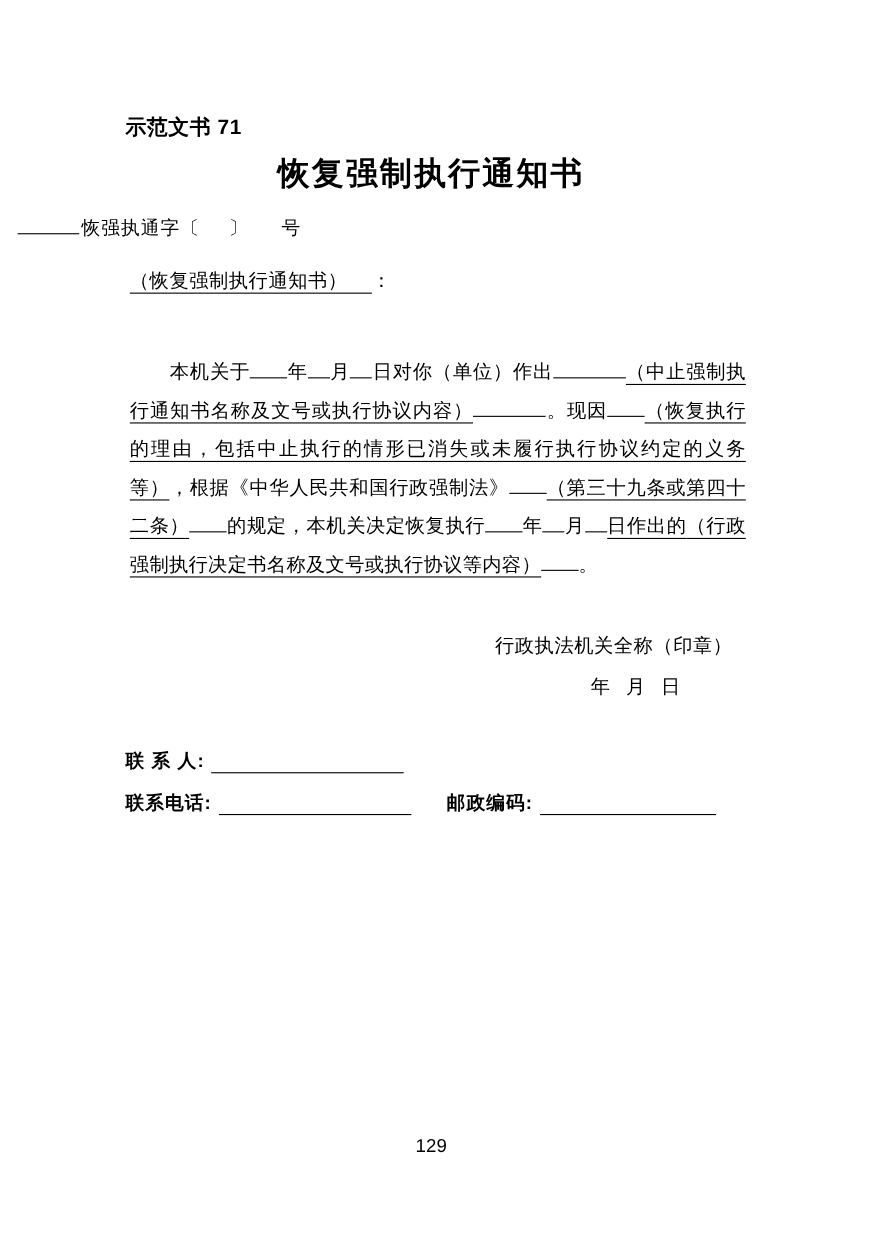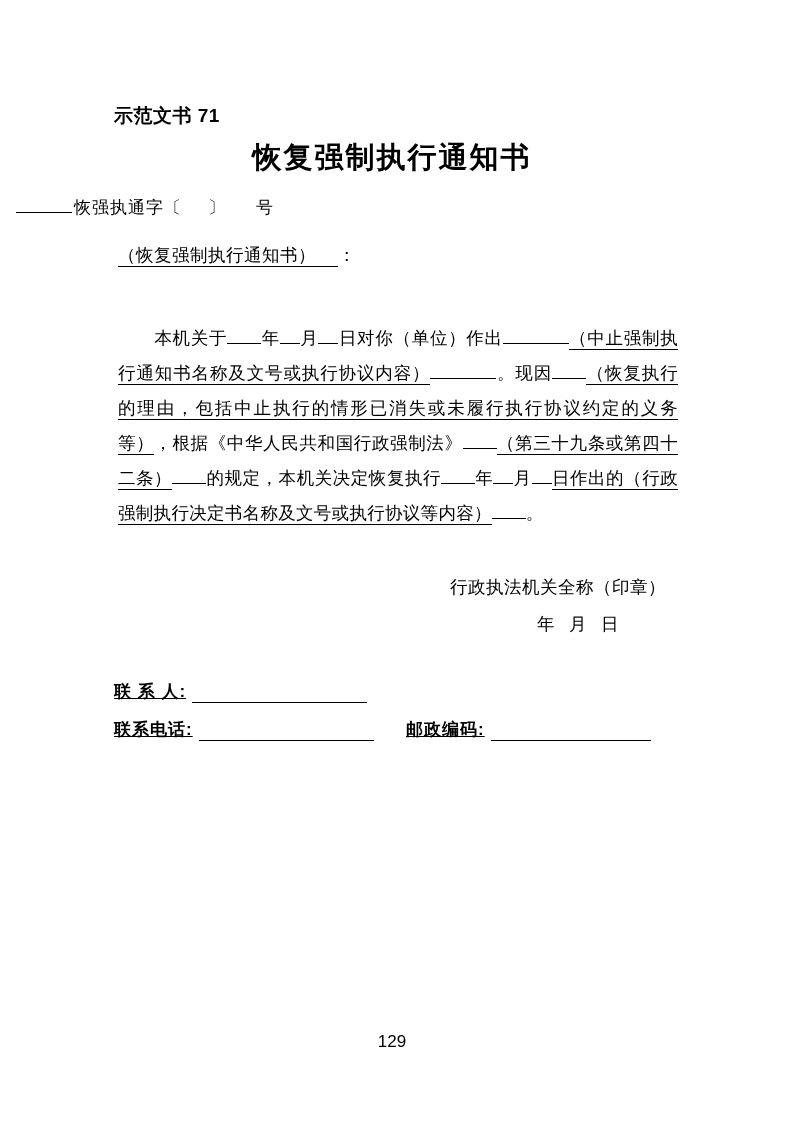--- a/index.html
+++ b/index.html
@@ -146,21 +146,20 @@
     left: 114px;
     top: 680px;
     width: 565px;
     font-family: "Liberation Sans", "DejaVu Sans", sans-serif;
     font-size: 17px;
   }
   .contact-row {
     display: flex;
     align-items: flex-end;
     margin-bottom: 15px;
-    text-decoration: underline;
   }
   .contact-cell {
     display: flex;
     align-items: flex-end;
   }
   .contact-cell.left { width: 292px; }
   .contact-label {
     font-weight: bold;
     white-space: nowrap;
     letter-spacing: 1px;

